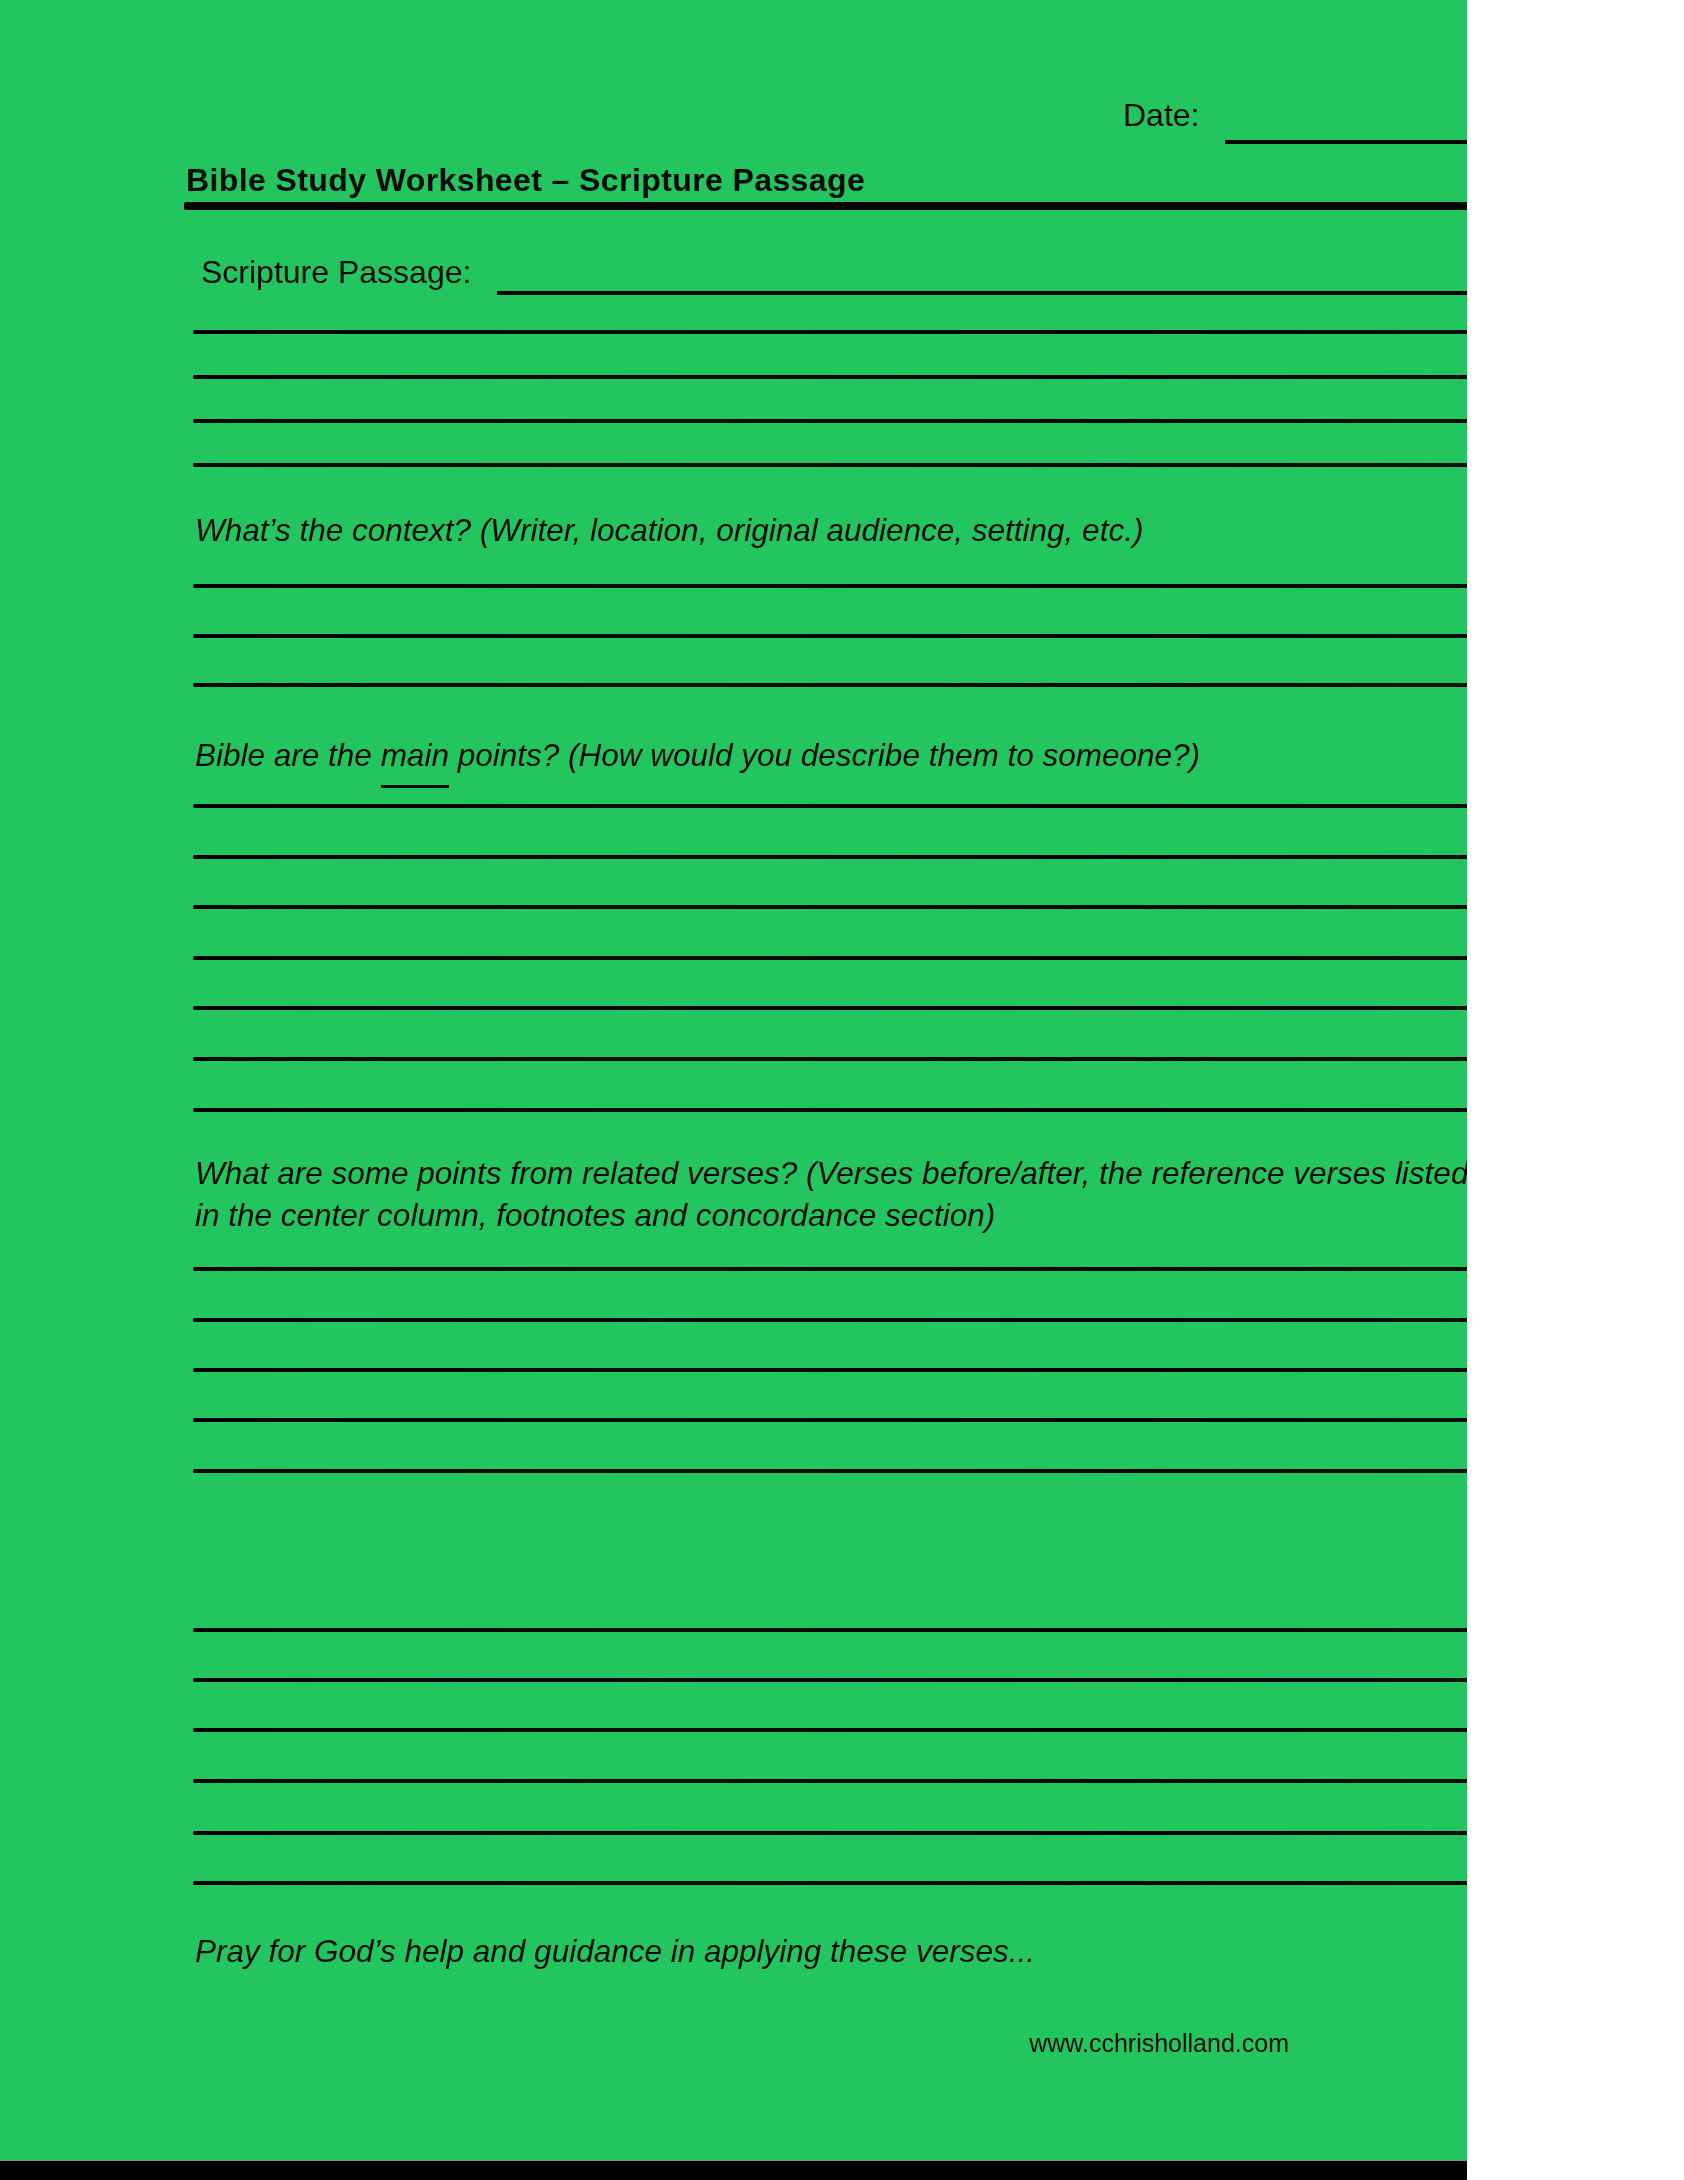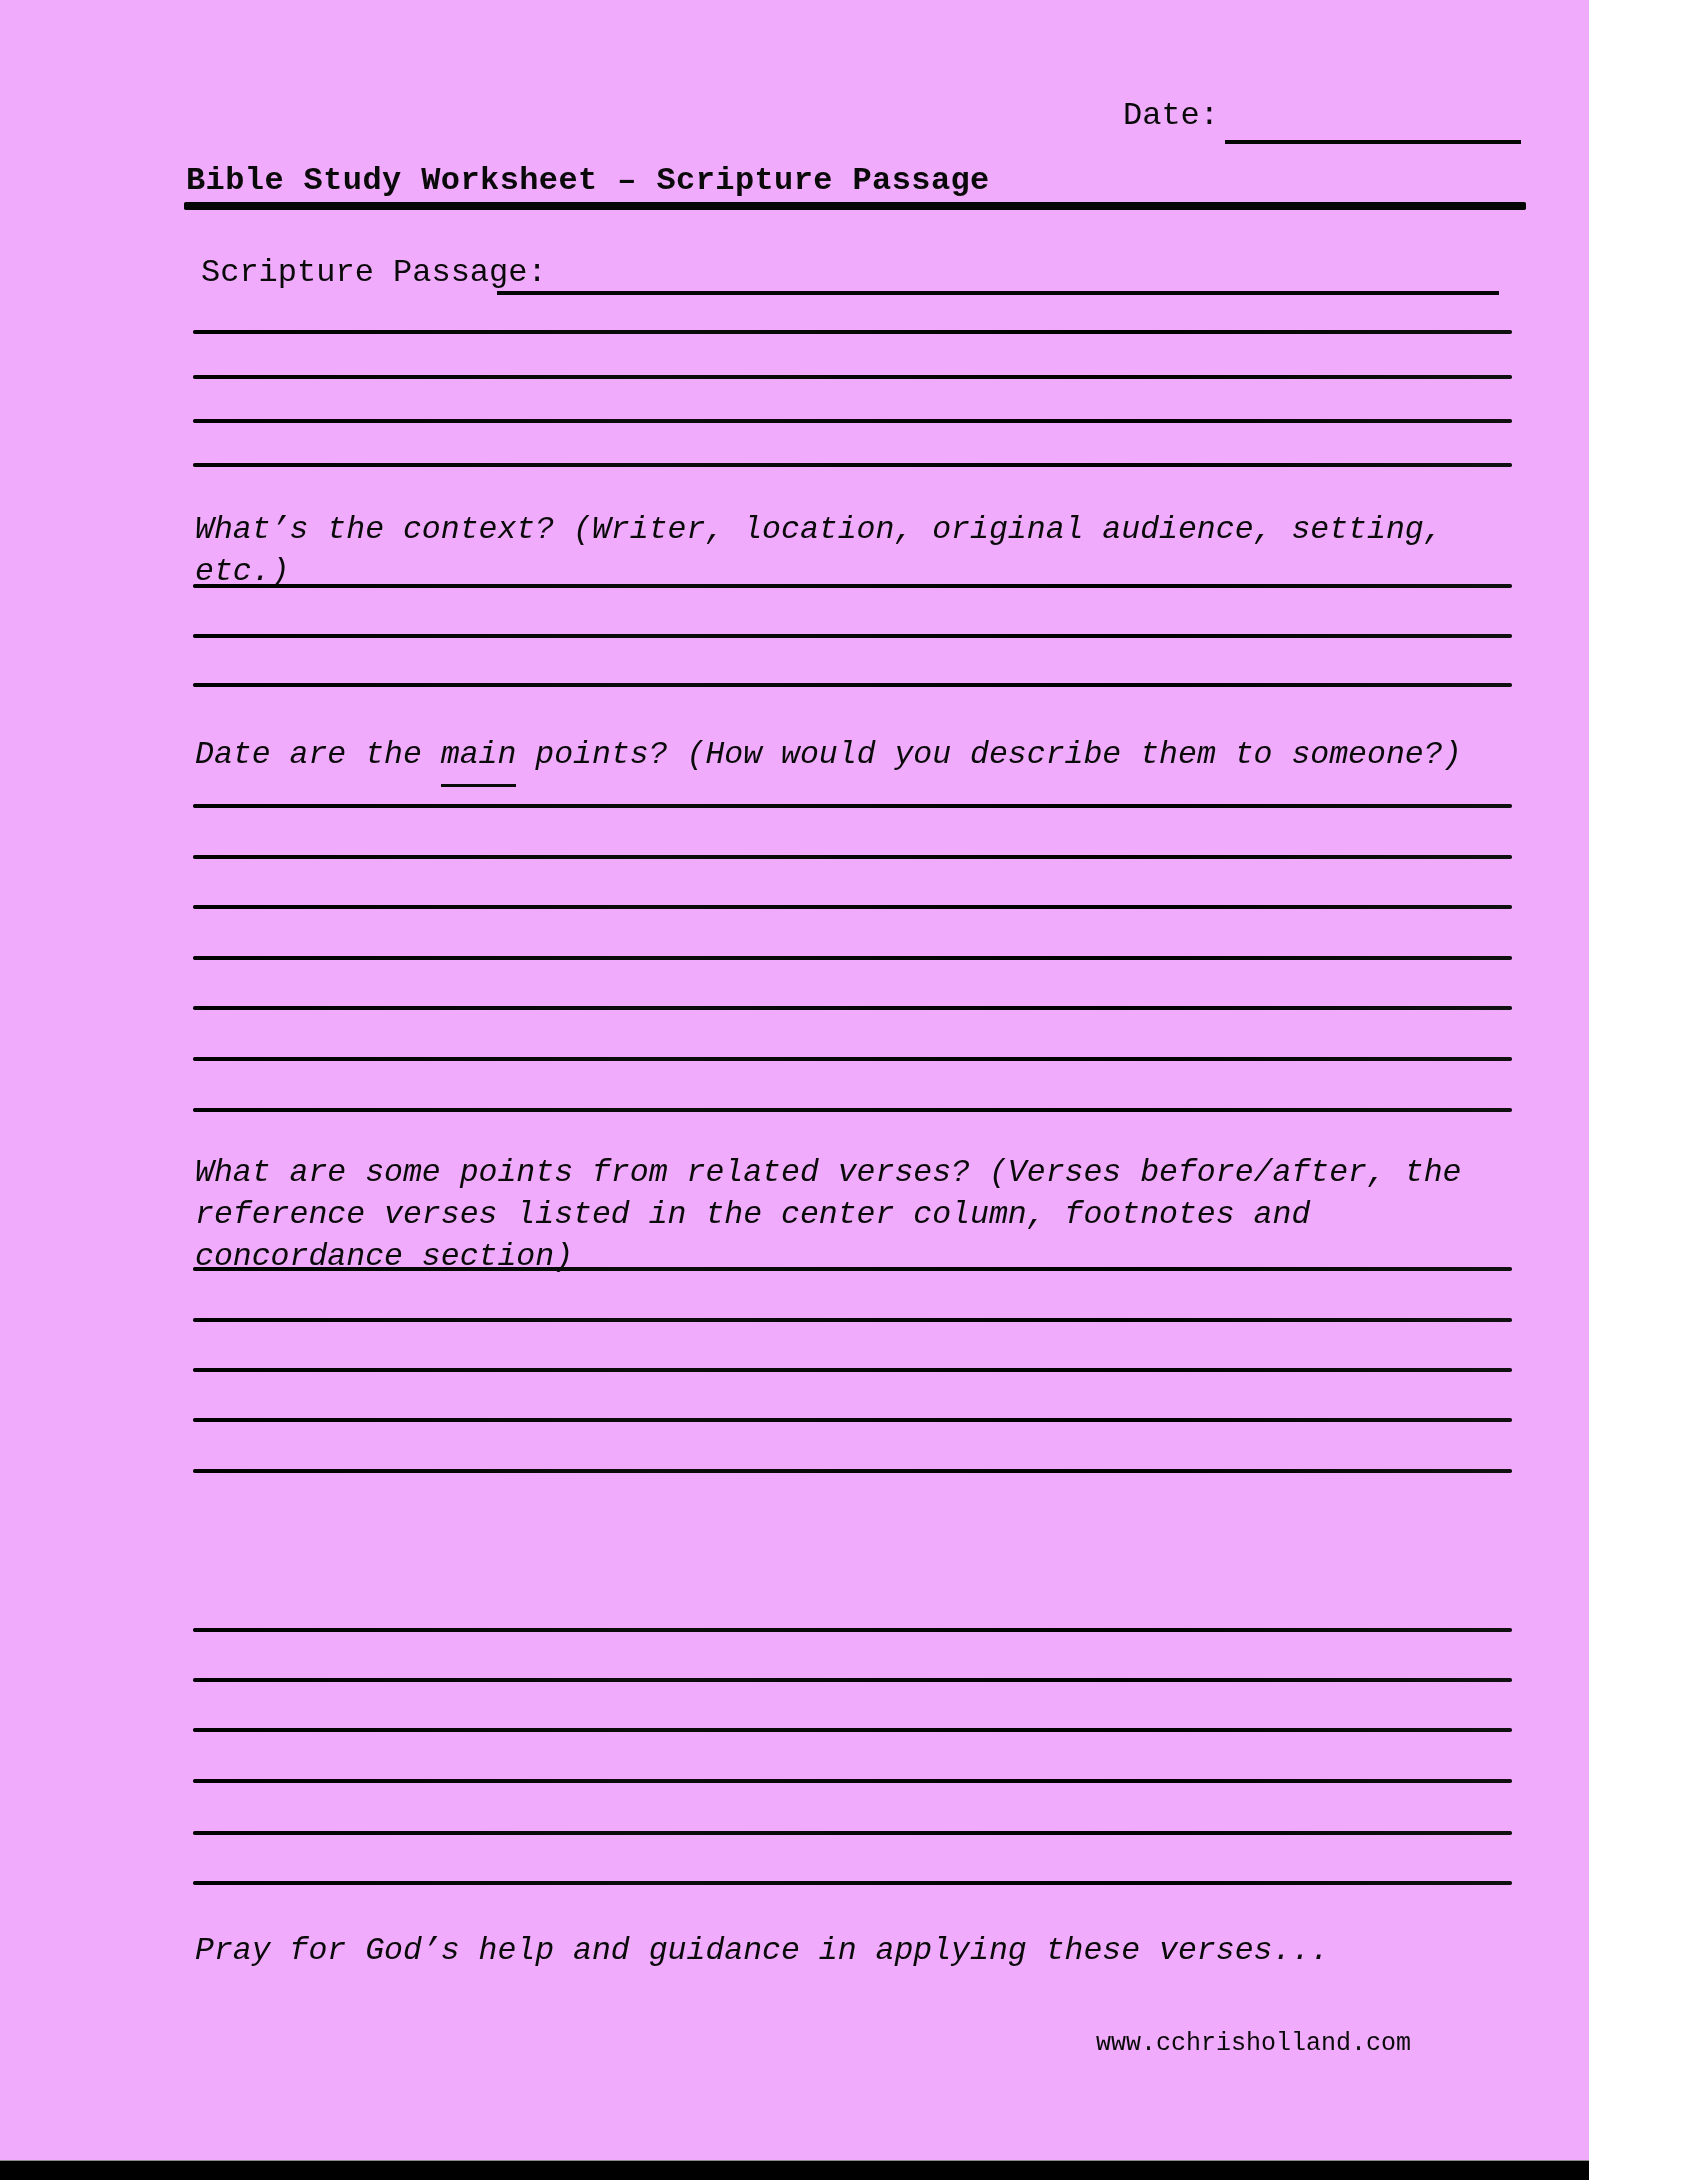--- a/index.html
+++ b/index.html
@@ -1,21 +1,21 @@
 <!DOCTYPE html>
 <html style="font-size:13.6px"><head>
 <meta charset="utf-8">
 <style>
   html, body { margin: 0; padding: 0; background: #ffffff; }
   #page {
     position: relative;
-    width: 1589px;
+    width: 1467px;
     height: 2181px;
-    background: #f0abfc;
-    font-family: Liberation Mono, monospace;
+    background: #22c55e;
+    font-family: Liberation Sans, sans-serif;
     color: #0a0a0a;
     overflow: hidden;
   }
   .abs { position: absolute; }
   .label { font-size: 32px; line-height: 37px; white-space: nowrap; }
   .title { font-size: 32px; line-height: 37px; font-weight: bold; white-space: nowrap; letter-spacing: 0.4px; text-align: center; }
   .rule {
     position: absolute;
     left: 193px;
     width: 1319px;
@@ -70,21 +70,21 @@
   <div class="rule" style="top:375px;"></div>
   <div class="rule" style="top:419px;"></div>
   <div class="rule" style="top:463px;"></div>
 
   <div class="heading" style="top:509px;">What’s the context? (Writer, location, original audience, setting, etc.)</div>
 
   <div class="rule" style="top:584px;"></div>
   <div class="rule" style="top:634px;"></div>
   <div class="rule" style="top:683px;"></div>
 
-  <div class="heading" style="top:734px;"><span>Date are the </span><span class="uword">main</span><span> points? (How would you describe them to someone?)</span></div>
+  <div class="heading" style="top:734px;"><span>Bible are the </span><span class="uword">main</span><span> points? (How would you describe them to someone?)</span></div>
 
   <div class="rule" style="top:804px;"></div>
   <div class="rule" style="top:855px;"></div>
   <div class="rule" style="top:905px;"></div>
   <div class="rule" style="top:956px;"></div>
   <div class="rule" style="top:1006px;"></div>
   <div class="rule" style="top:1057px;"></div>
   <div class="rule" style="top:1108px;"></div>
 
   <div class="heading" style="top:1152px;">What are some points from related verses? (Verses before/after, the reference verses listed in the center column, footnotes and concordance section)</div>

